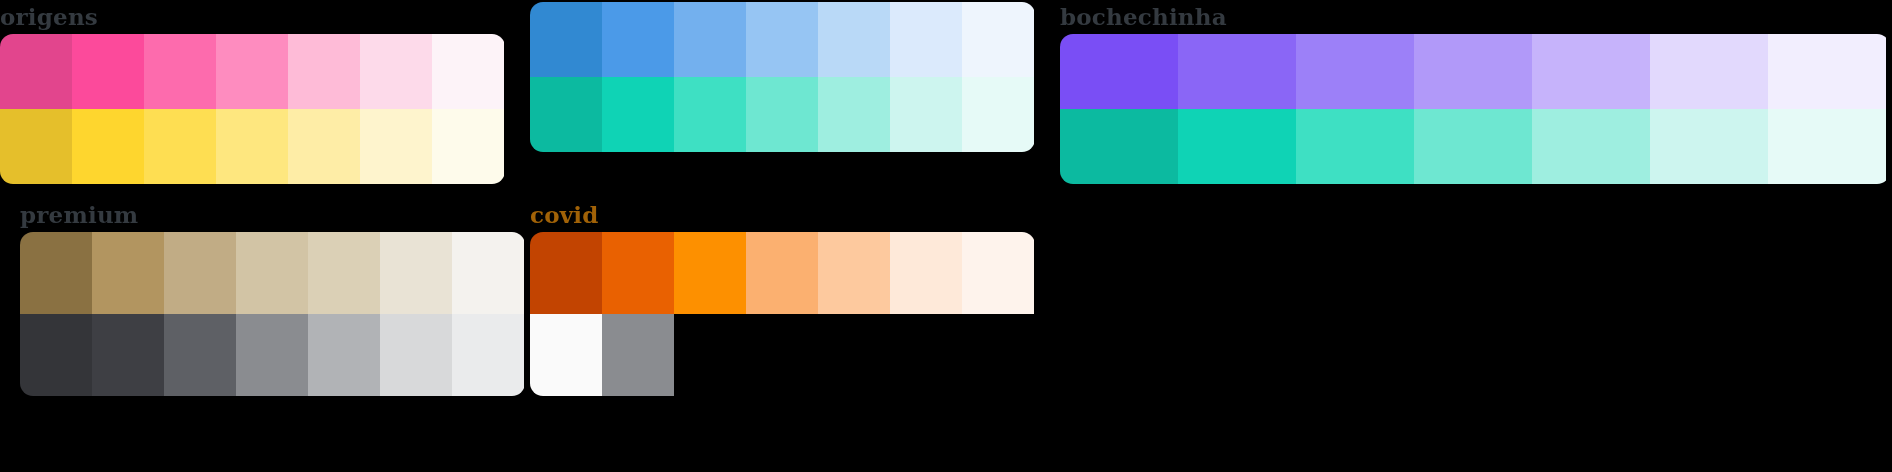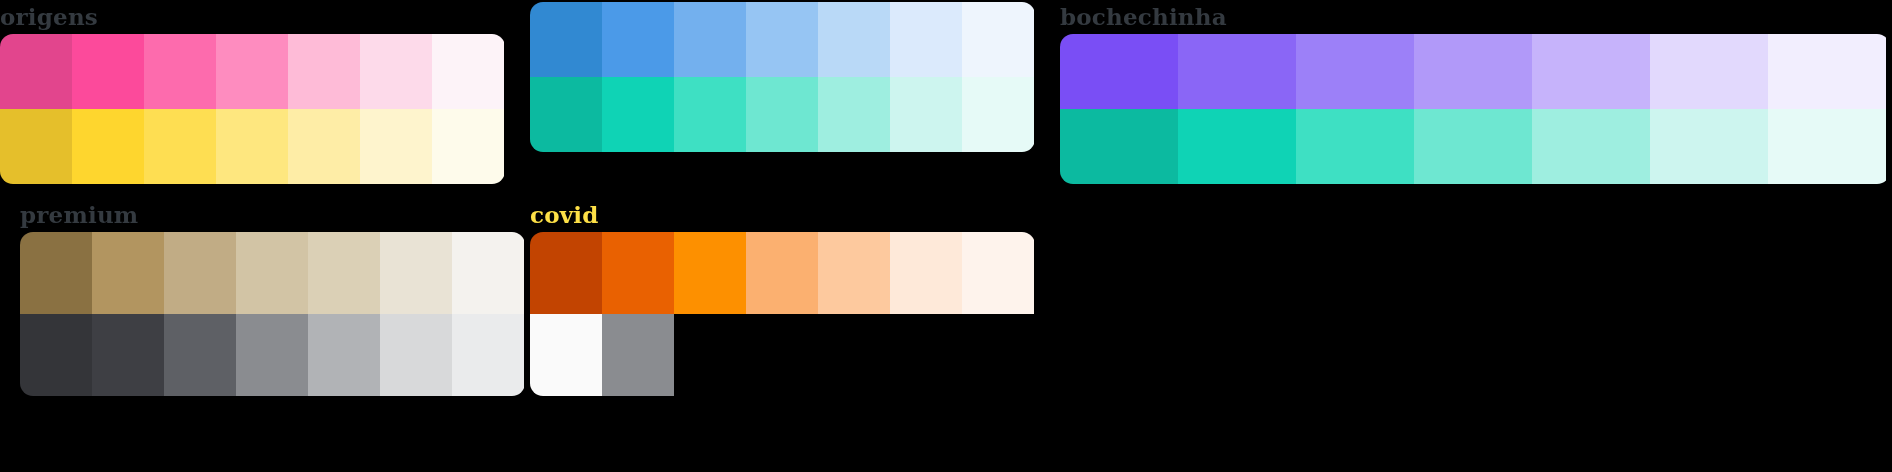--- a/index.html
+++ b/index.html
@@ -156,21 +156,21 @@
           <div class="swatch" title="#3e3f44" style="width: 72px; height: 82px; background: rgb(62, 63, 68);"></div>
           <div class="swatch" title="#5e6065" style="width: 72px; height: 82px; background: rgb(94, 96, 101);"></div>
           <div class="swatch" title="#8a8c90" style="width: 72px; height: 82px; background: rgb(138, 140, 144);"></div>
           <div class="swatch" title="#b1b3b6" style="width: 72px; height: 82px; background: rgb(177, 179, 182);"></div>
           <div class="swatch" title="#d8d9da" style="width: 72px; height: 82px; background: rgb(216, 217, 218);"></div>
           <div class="swatch" title="#eaebec" style="width: 72px; height: 82px; background: rgb(234, 235, 236);"></div>
         </div>
       </div>
     </div>
     <div class="palette-group" id="group-covid" style="left: 530px; top: 200px;">
-      <div class="palette-title" style="color: #fde047;">covid</div>
+      <div class="palette-title" style="color: #a16207;">covid</div>
       <div class="palette-card" style="width: 505px; height: 164px;">
         <div class="swatch-row" style="height: 82px;">
           <div class="swatch" title="#c24401" style="width: 72px; height: 82px; background: rgb(194, 68, 1);"></div>
           <div class="swatch" title="#e96101" style="width: 72px; height: 82px; background: rgb(233, 97, 1);"></div>
           <div class="swatch" title="#fd9000" style="width: 72px; height: 82px; background: rgb(253, 144, 0);"></div>
           <div class="swatch" title="#fbb070" style="width: 72px; height: 82px; background: rgb(251, 176, 112);"></div>
           <div class="swatch" title="#fdc99e" style="width: 72px; height: 82px; background: rgb(253, 201, 158);"></div>
           <div class="swatch" title="#fee9d9" style="width: 72px; height: 82px; background: rgb(254, 233, 217);"></div>
           <div class="swatch" title="#fef3ec" style="width: 72px; height: 82px; background: rgb(254, 243, 236);"></div>
         </div>

